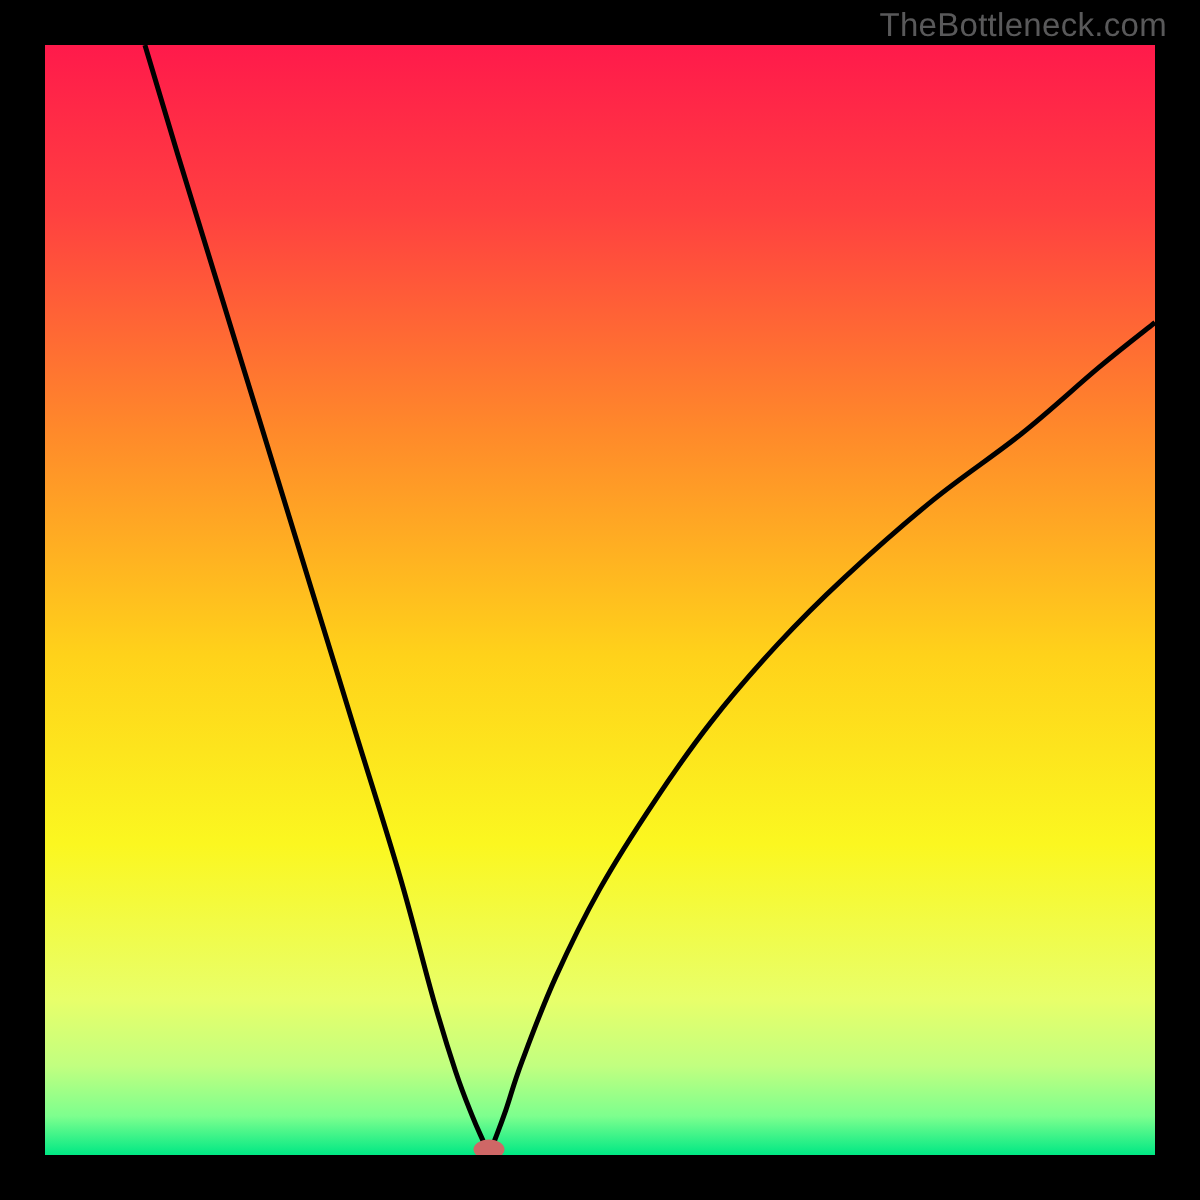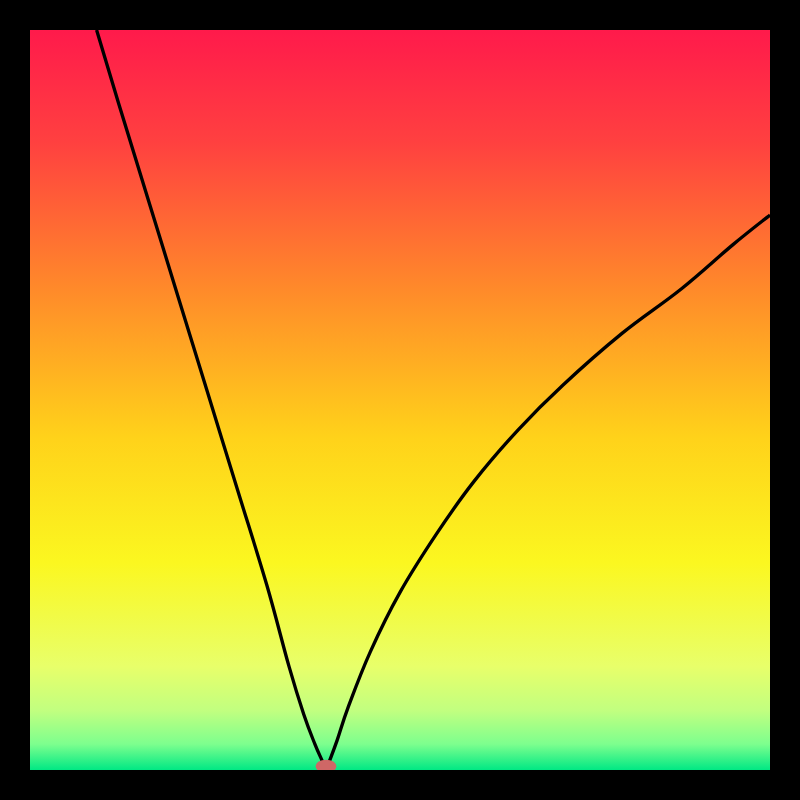--- a/index.html
+++ b/index.html
@@ -31,20 +31,21 @@
     font-size: 22px;
     color: #59595a;
     font-weight: 500;
     letter-spacing: 0.2px;
   }
 </style>
 </head>
 <body>
 
 <div class="frame">
+  <div class="watermark">TheBottleneck.com</div>
   <svg class="plot-area" viewBox="0 0 100 100" preserveAspectRatio="none">
     <defs>
       <linearGradient id="bg-grad" x1="0" y1="0" x2="0" y2="1">
           <stop offset="0%" stop-color="#ff1a4b"></stop>
           <stop offset="15%" stop-color="#ff4040"></stop>
           <stop offset="35%" stop-color="#ff8a2a"></stop>
           <stop offset="55.00000000000001%" stop-color="#ffd21a"></stop>
           <stop offset="72%" stop-color="#fbf720"></stop>
           <stop offset="86%" stop-color="#e8ff6a"></stop>
           <stop offset="92%" stop-color="#c1ff80"></stop>

